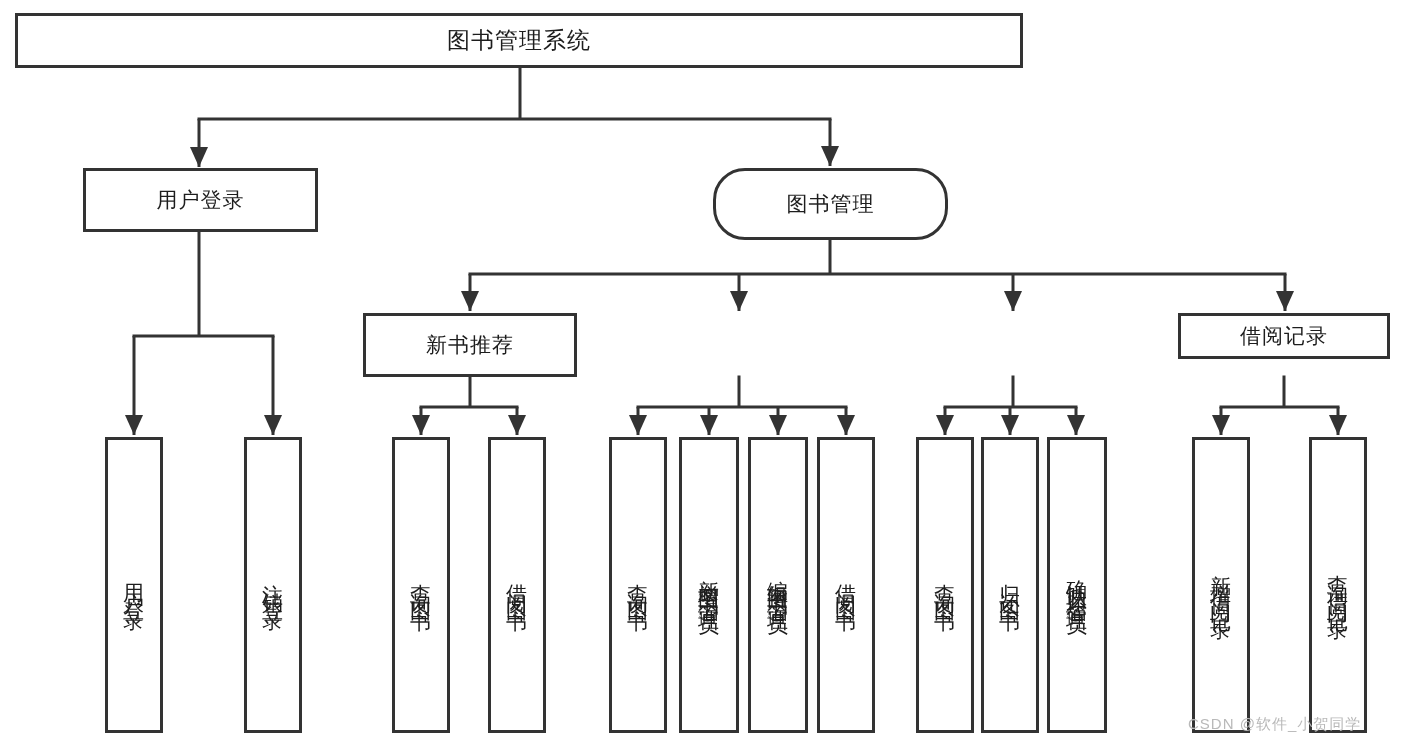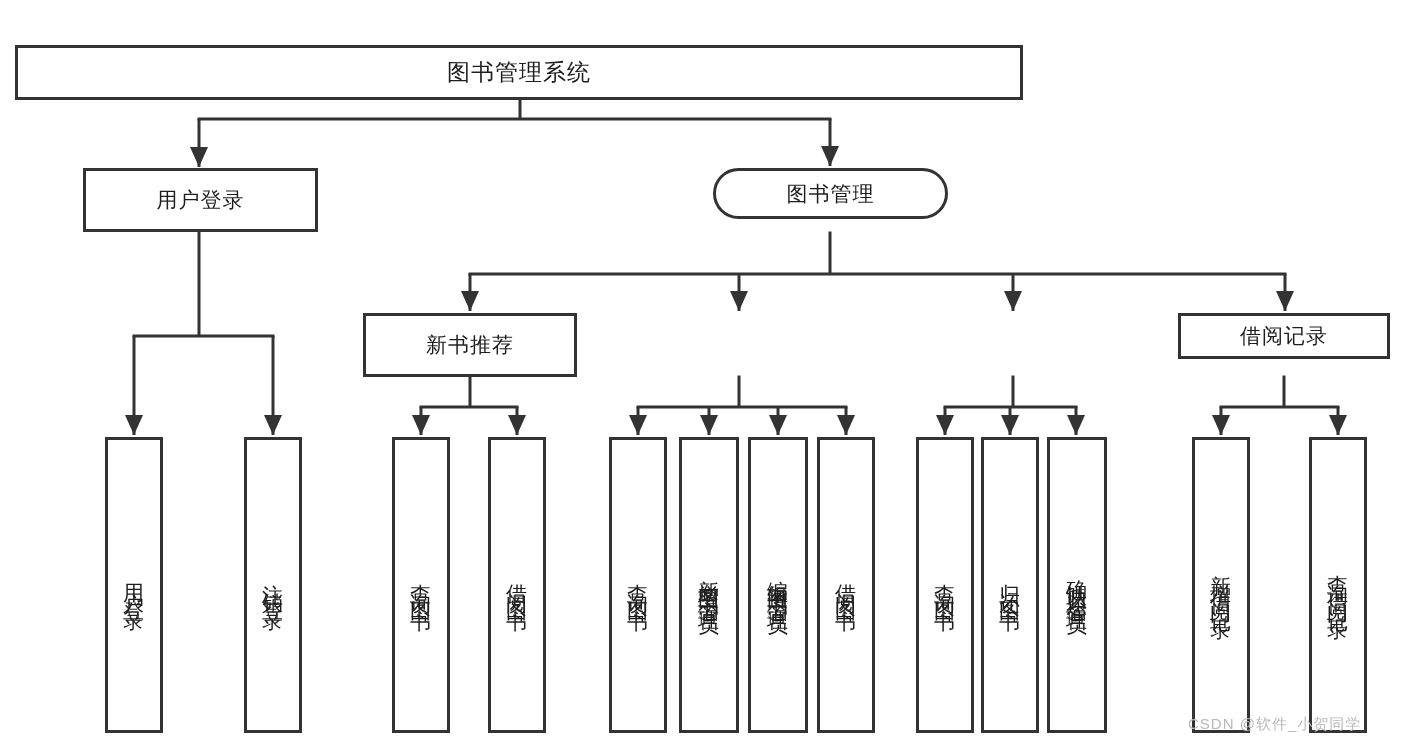--- a/index.html
+++ b/index.html
@@ -8,21 +8,21 @@
     font-family:"Liberation Sans","DejaVu Sans",sans-serif;
   }
   #stage{position:absolute;left:0;top:0;width:1405px;height:747px;}
   #connectors{position:absolute;left:0;top:0;z-index:1;}
   .box{
     position:absolute;box-sizing:border-box;background:#ffffff;
     border:3px solid #333333;color:#1d1d1d;
     display:flex;align-items:center;justify-content:center;
     z-index:2;text-align:center;
   }
-  .root-box{font-size:23px;letter-spacing:1px;margin-top:32px;}
+  .root-box{font-size:23px;letter-spacing:1px;}
   .h-box{font-size:21px;letter-spacing:1px;}
   .leaf{z-index:2;}
   .leaf .vtext{
     writing-mode:vertical-rl;text-orientation:mixed;
     font-size:21px;line-height:1;letter-spacing:9px;
     color:#1d1d1d;
   }
   .leaf .vtext.long{letter-spacing:5px;}
   .watermark{
     position:absolute;z-index:5;
@@ -78,21 +78,21 @@
     <line x1="1338" y1="407" x2="1338" y2="435" stroke="#333333" stroke-width="3" marker-end="url(#arw)"></line>
   </svg>
 
   <div class="box root-box" style="left:15px;top:13px;width:1008px;height:55px;">
     <span>图书管理系统</span>
   </div>
 
   <div class="box h-box" style="left:83px;top:168px;width:235px;height:64px;">
     <span>用户登录</span>
   </div>
-  <div class="box h-box" style="left:713px;top:168px;width:235px;height:51px;border-radius:32px;">
+  <div class="box h-box" style="left:713px;top:168px;width:235px;height:72px;border-radius:32px;">
     <span>图书管理</span>
   </div>
 
   <div class="box h-box" style="left:363px;top:313px;width:214px;height:64px;">
     <span>新书推荐</span>
   </div>
   <div class="box h-box" style="left:1178px;top:313px;width:212px;height:46px;">
     <span>借阅记录</span>
   </div>
 

